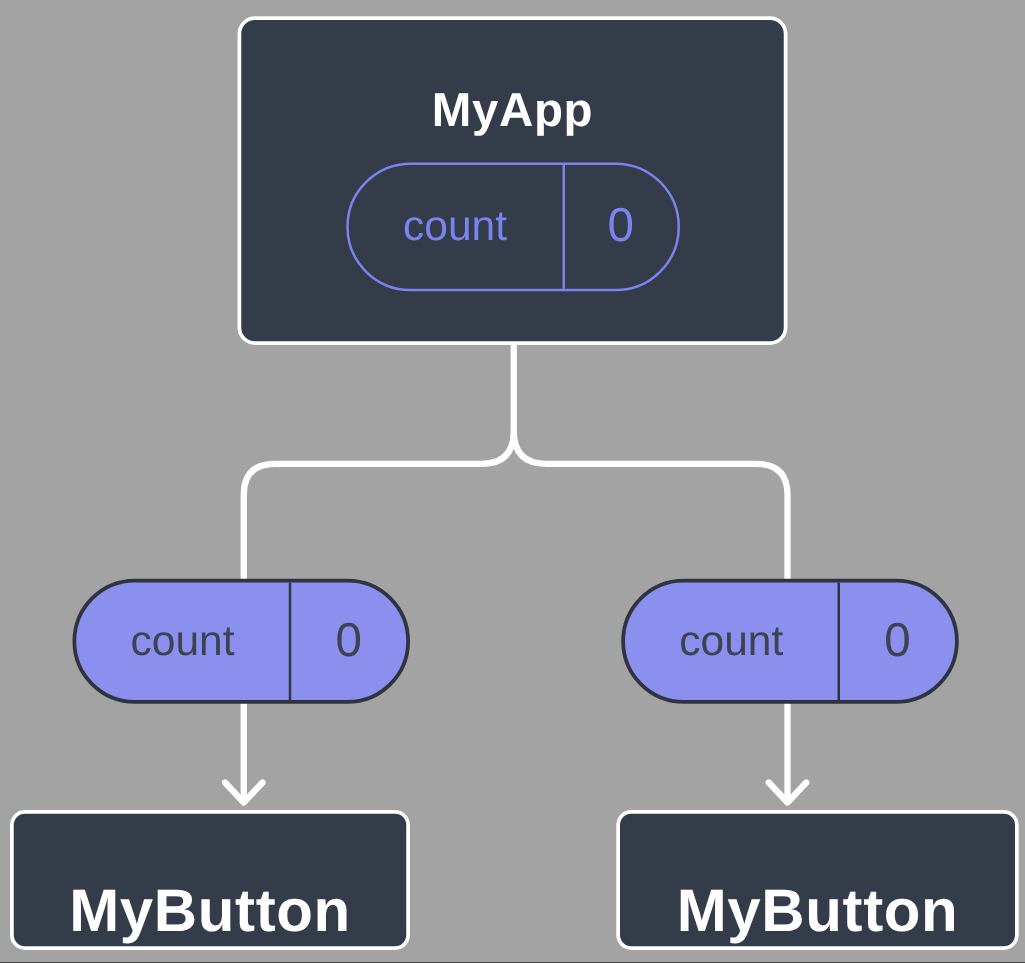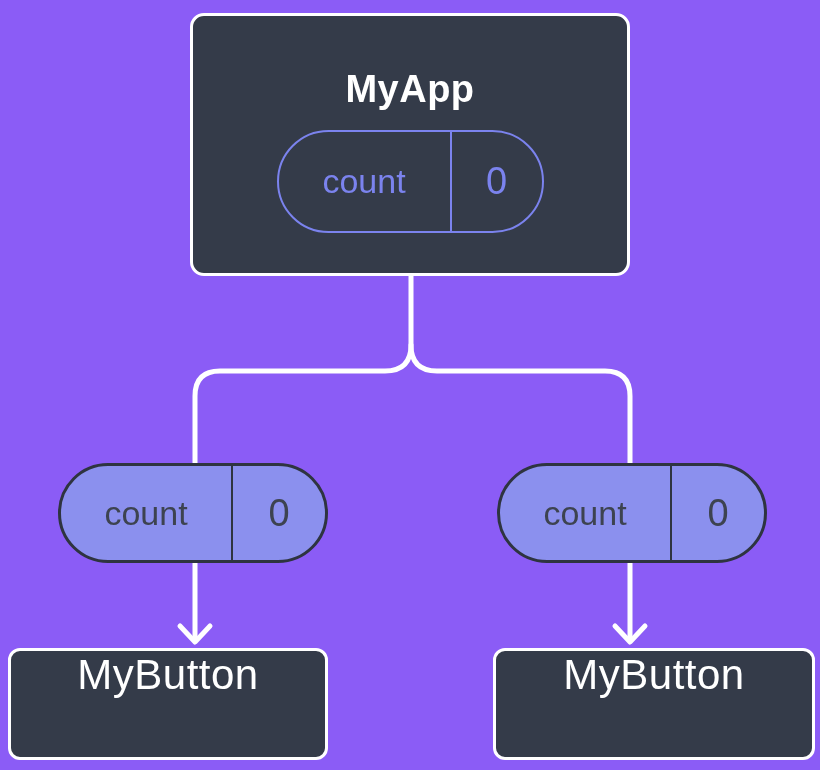--- a/index.html
+++ b/index.html
@@ -5,21 +5,21 @@
   html, body {
     margin: 0;
     padding: 0;
     background: #000000;
     font-family: "Liberation Sans", sans-serif;
   }
   .canvas {
     position: relative;
     width: 820px;
     height: 770px;
-    background: #8b5cf6;
+    background: #a3a3a3;
     overflow: hidden;
   }
   .connectors {
     position: absolute;
     left: 0; top: 0;
     width: 820px; height: 770px;
     z-index: 0;
   }
   .connectors path {
     fill: none;
@@ -89,26 +89,26 @@
     font-size: 34px;
   }
   .pill-filled .pill-value {
     width: 92px;
     font-size: 38px;
   }
   .pill-left  { left: 58px;  top: 463px; }
   .pill-right { left: 497px; top: 463px; }
   .btn-box {
     display: flex;
-    align-items: flex-start;
+    align-items: flex-end;
     justify-content: center;
     border-radius: 12px;
     color: #ffffff;
-    font-size: 42px;
-    font-weight: 400;
+    font-size: 48px;
+    font-weight: 700;
     letter-spacing: 0.5px;
   }
   .btn-left  { left: 8px;   top: 648px; width: 320px; height: 112px; }
   .btn-right { left: 493px; top: 648px; width: 322px; height: 112px; }
 </style>
 </head>
 <body>
 
 <div class="canvas">
 

